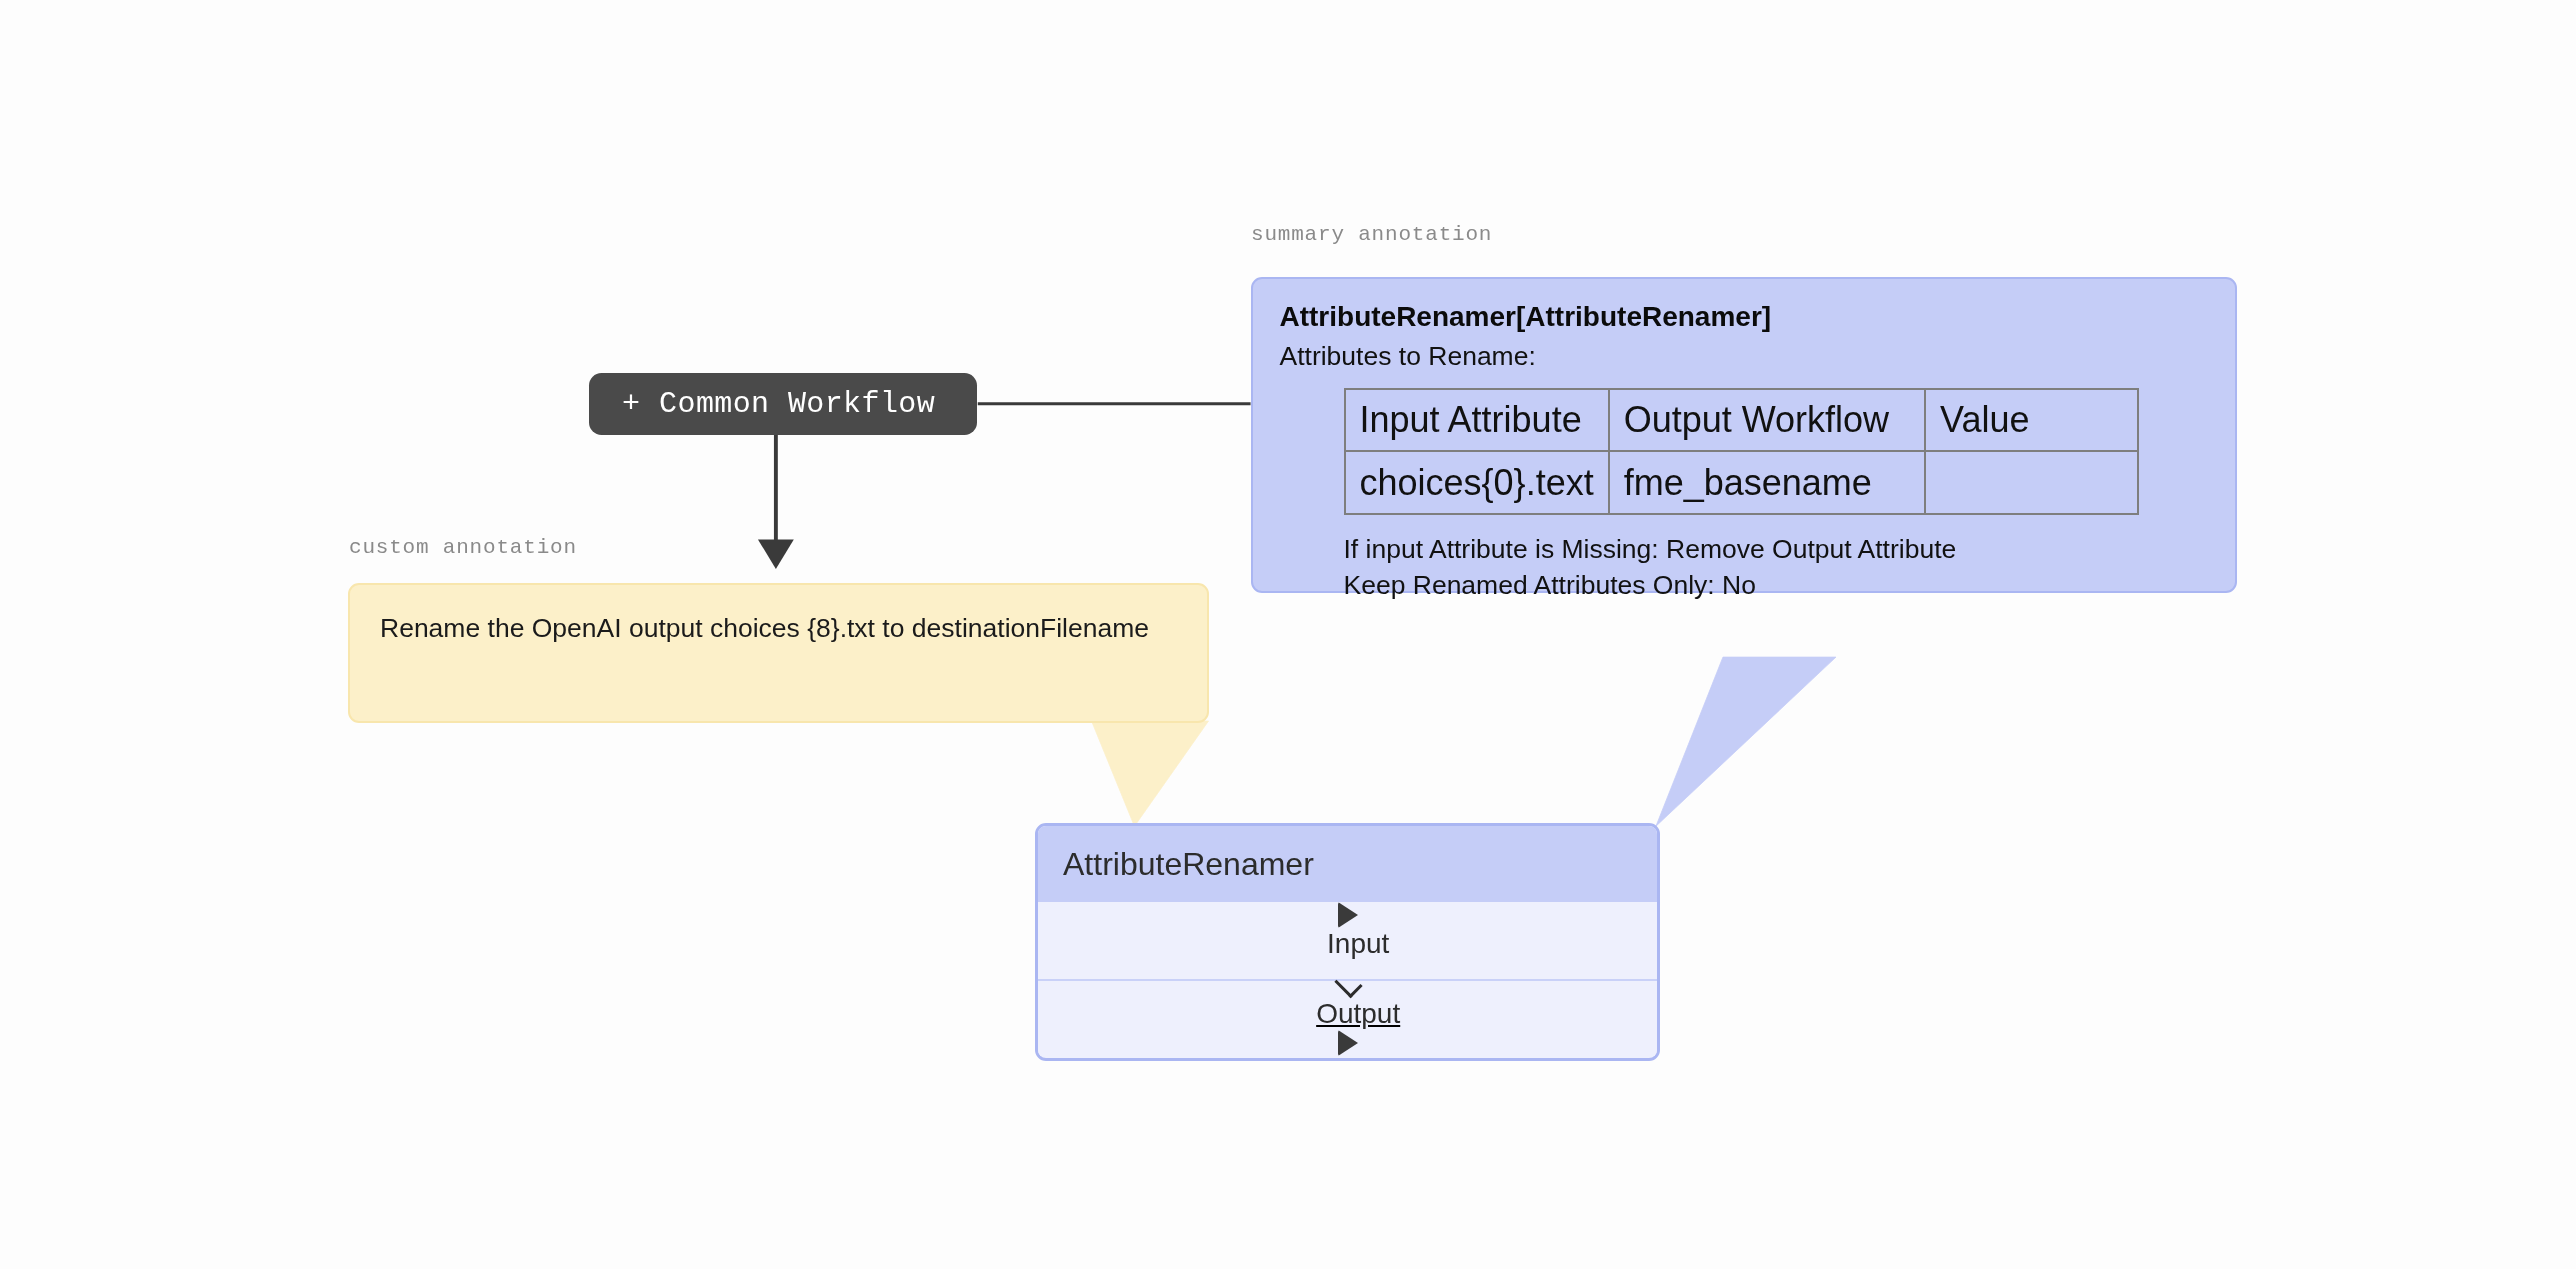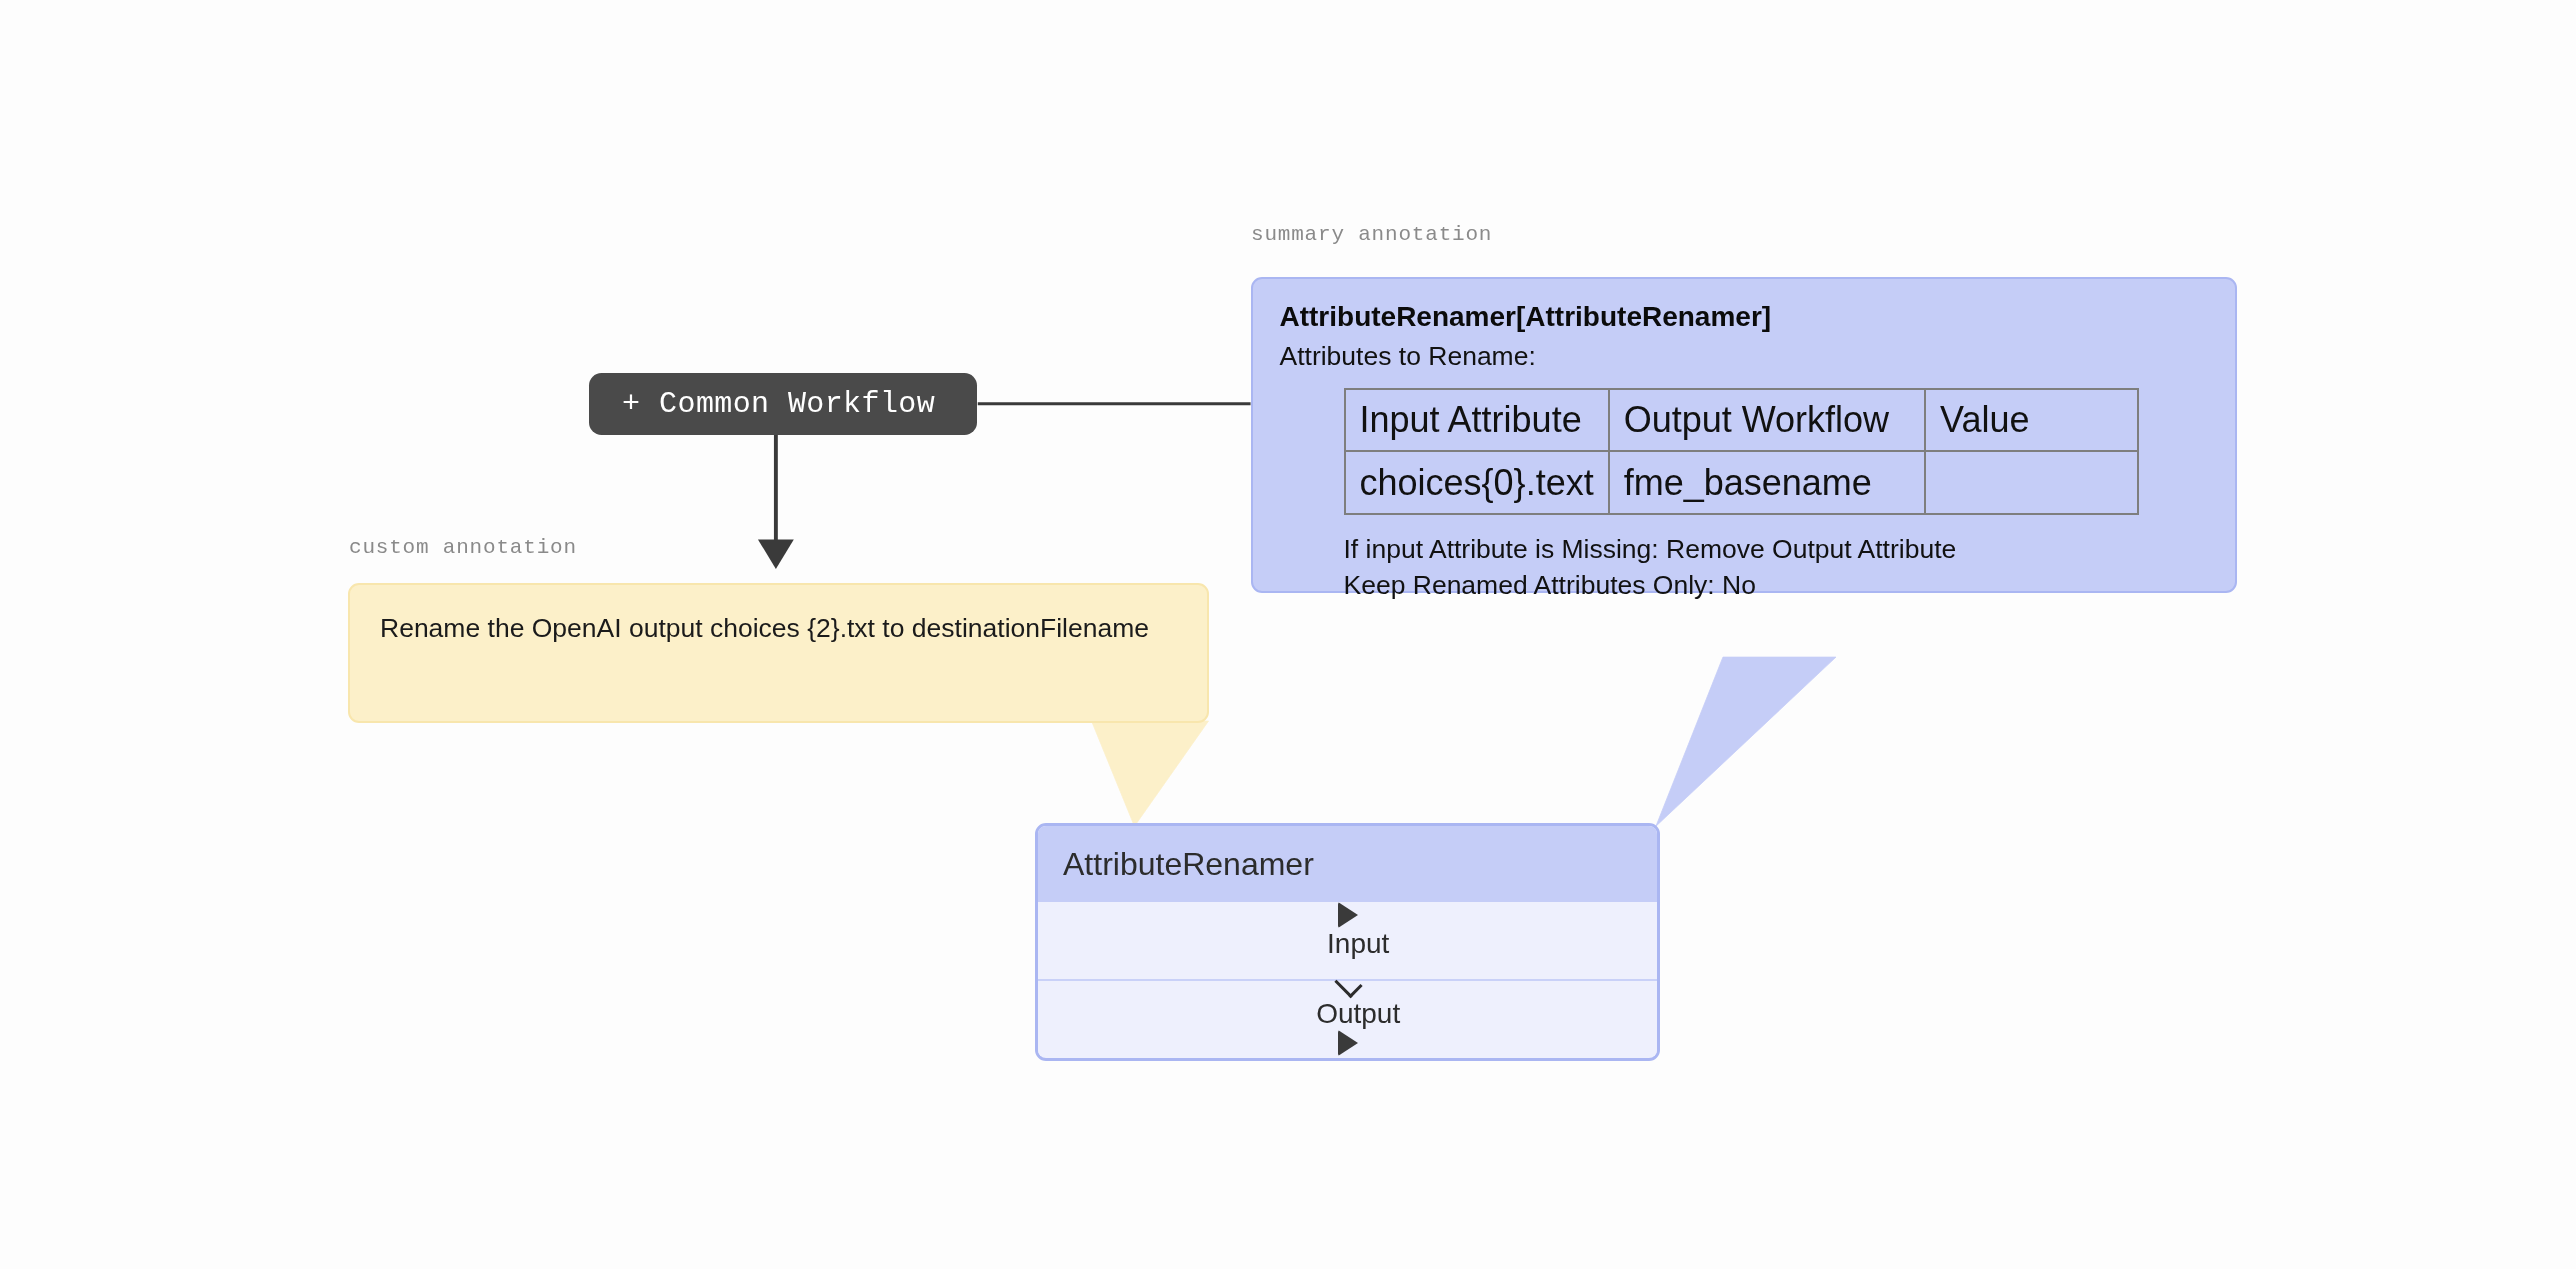--- a/index.html
+++ b/index.html
@@ -165,21 +165,21 @@
   .port-row {
     height: 77px;
     background: #eef0fd;
     display: flex;
     align-items: center;
     padding: 0 22px 0 23.4px;
     box-sizing: border-box;
     position: relative;
     flex-direction: column;
   }
-  #row-output { border-top: 2.3px solid #c9d1f8; }
+  #row-output { border-top: 2.3px solid #c9d1f8; text-decoration: underline; }
   .port-label {
     font-size: 28px;
     color: #2c2c2c;
     margin-left: 20px;
   }
   .tri-right {
     width: 0; height: 0;
     border-left: 20px solid #3a3a3a;
     border-top: 13.3px solid transparent;
     border-bottom: 13.3px solid transparent;
@@ -234,21 +234,21 @@
         </tr>
       </tbody>
     </table>
     <div id="summary-footer">
       <div>If input Attribute is Missing: Remove Output Attribute</div>
       <div>Keep Renamed Attributes Only: No</div>
     </div>
   </div>
 
   <div id="custom-callout">
-    <div id="custom-text">Rename the OpenAI output choices {2}.txt to destinationFilename</div>
+    <div id="custom-text">Rename the OpenAI output choices {8}.txt to destinationFilename</div>
   </div>
 
   <div id="renamer-node">
     <div id="renamer-header">
       <span class="hdr-text">AttributeRenamer</span>
     </div>
     <div class="port-row" id="row-input">
       <span class="tri-right"></span>
       <span class="port-label">Input</span>
     </div>

